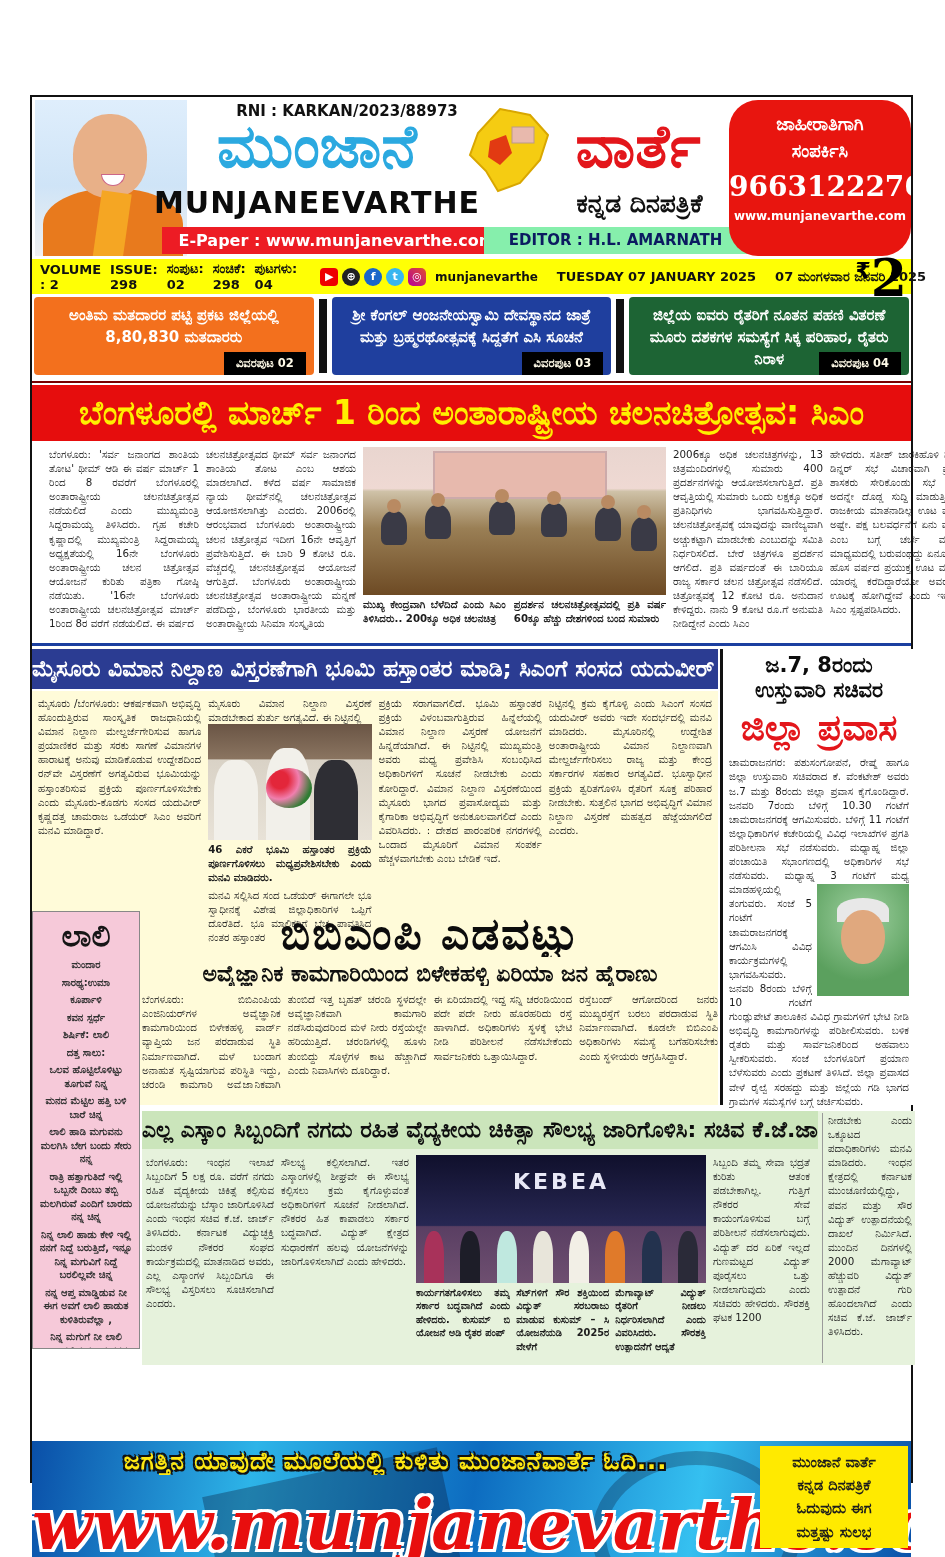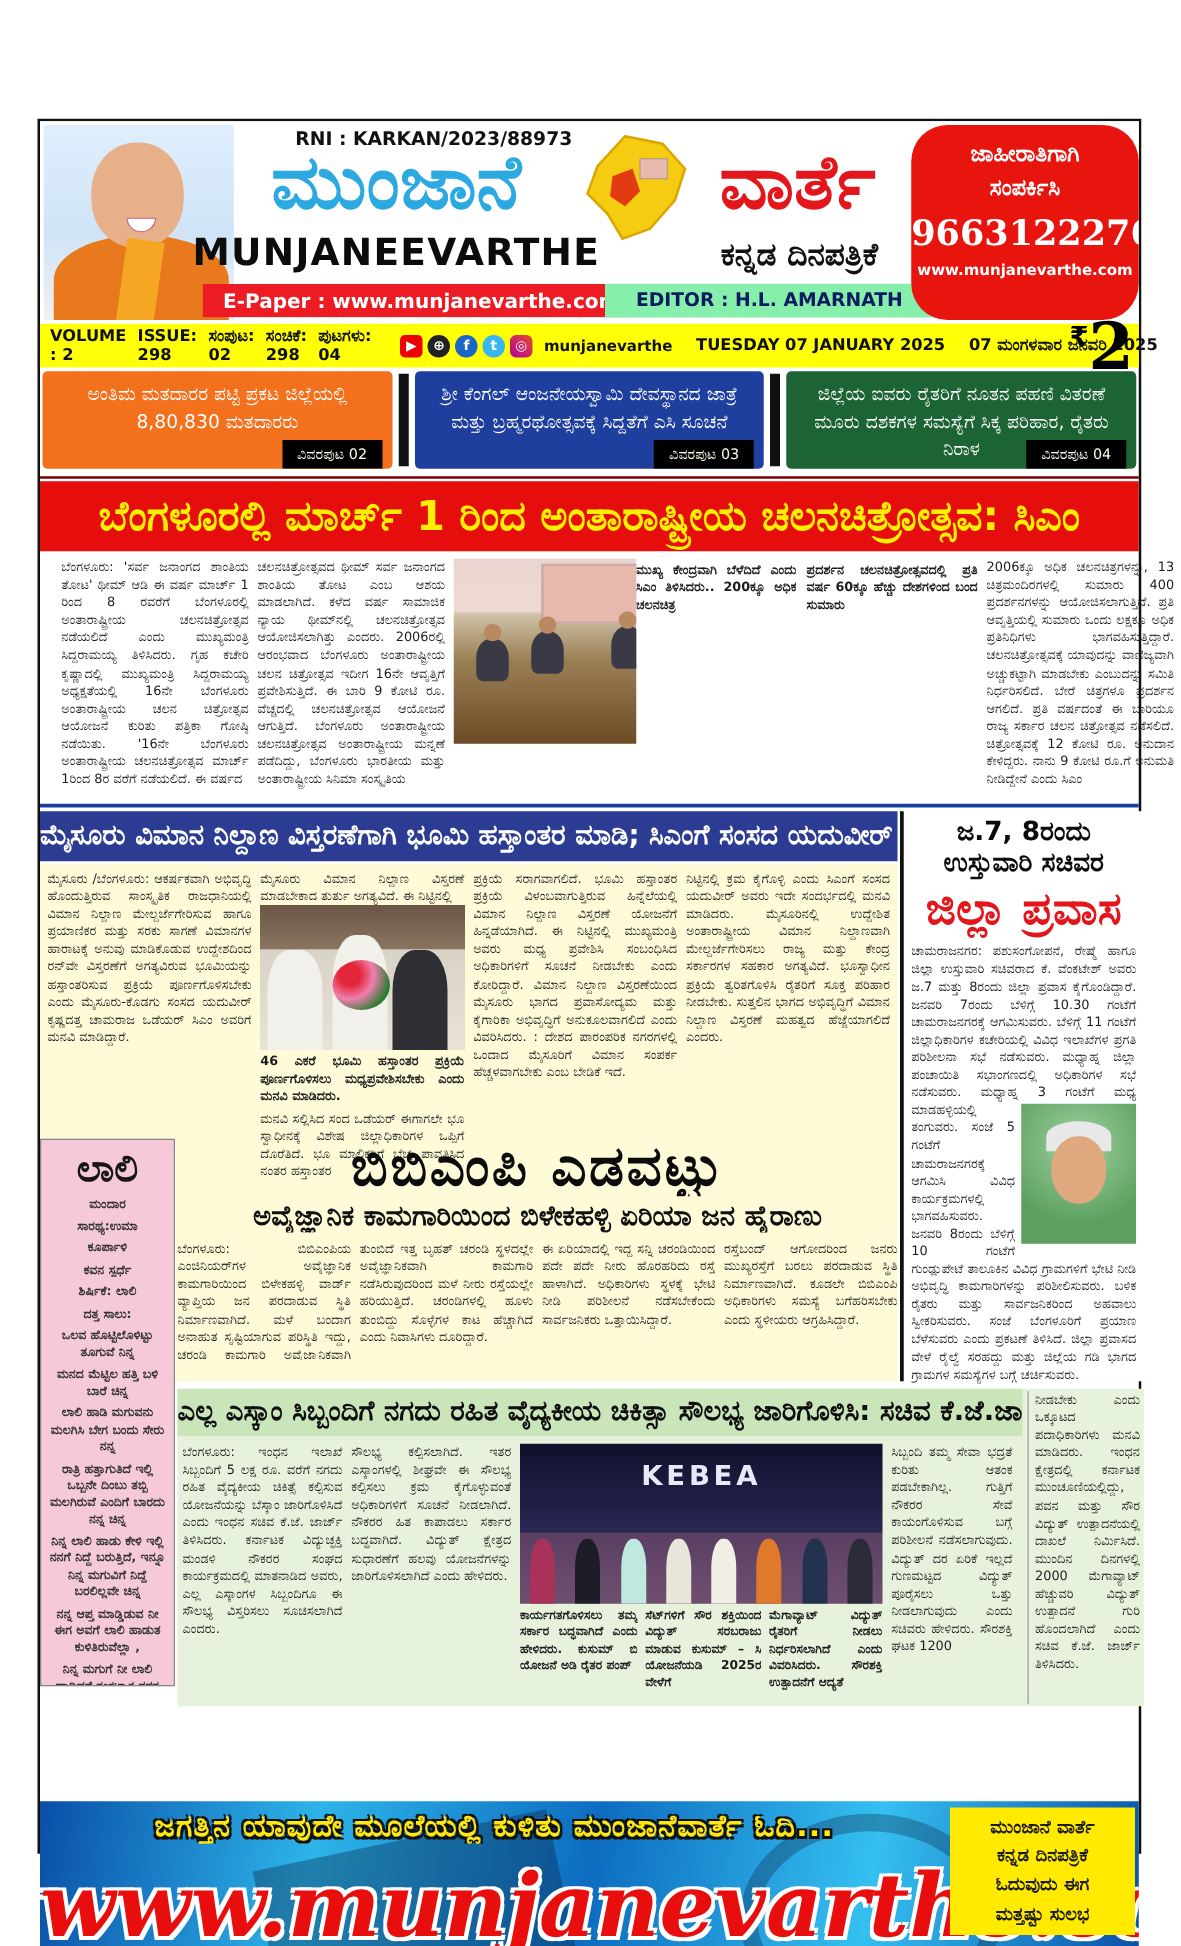--- a/index.html
+++ b/index.html
@@ -37,35 +37,35 @@
   .sic.tw{background:#38b6f0;}
   .sic.ig{background:linear-gradient(45deg,#b5009b,#e04e2f);border-radius:5px;}
   .handle{font-size:12px;}
   .dates{margin-left:10px;white-space:nowrap;}
   .price{position:absolute;right:4px;top:-12px;font-weight:bold;color:#000;}
   .price .sym{font-size:22px;vertical-align:18px;}
   .price .val{font-size:52px;font-family:"DejaVu Serif","Liberation Serif",serif;}
 
   
   .teasers{position:absolute;left:0;top:200px;width:100%;height:78px;display:flex;align-items:stretch;padding:0 2px;box-sizing:border-box;}
-  .tzr{flex:1;position:relative;border-radius:4px;color:#fff;font-weight:normal;font-size:15px;line-height:1.45;text-align:center;padding:8px 12px 16px;box-sizing:border-box;overflow:hidden;}
+  .tzr{flex:1;position:relative;border-radius:4px;color:#fff;font-weight:bold;font-size:15px;line-height:1.45;text-align:center;padding:8px 12px 16px;box-sizing:border-box;overflow:hidden;}
   .tzr .tag{position:absolute;bottom:0;right:8px;background:#000;color:#fffbe8;font-size:11.5px;padding:3px 12px;}
   .tsep{width:8px;background:#111;margin:2px 5px;}
   .tzr.o{background:#F3701D;}
   .tzr.b{background:#1F3F9E;}
   .tzr.g{background:#1D6434;}
 
   
   .rule-dark{position:absolute;left:0;top:284px;width:100%;height:2px;background:#7a0000;}
   .h1band{position:absolute;left:0;top:288px;width:100%;height:56px;background:#E60D0D;}
   .h1band .t{color:#FFEF00;font-size:33px;font-weight:bold;text-align:center;line-height:56px;white-space:nowrap;overflow:hidden;}
   .a1body{position:absolute;left:0;top:350px;width:100%;height:194px;display:flex;gap:7px;padding:0 17px;box-sizing:border-box;}
   .col{font-size:10.3px;line-height:1.37;text-align:justify;color:#1c1c1c;overflow:hidden;}
   .a1c{flex:0 0 150px;}
-  .a1mid{flex:0 0 303px;display:flex;flex-direction:row;}
+  .a1mid{flex:0 0 303px;display:flex;flex-direction:column;align-items:flex-end;}
   .cap2{display:flex;gap:8px;margin-top:3px;}
   .cap2 .col{font-size:10.2px;font-weight:bold;}
   .bluerule{position:absolute;left:0;top:546px;width:100%;height:3px;background:#1B3FA0;}
 
   
   .ph{position:relative;overflow:hidden;}
   .ph-meeting{width:303px;height:148px;background:linear-gradient(180deg,#e9d5cf 0%,#efd9d3 28%,#cfc2a8 30%,#9a7f55 55%,#6d4a24 100%);}
   .ph-meeting .bldg{position:absolute;left:70px;top:4px;width:170px;height:44px;background:#e7b9ad;border:2px solid #caa;}
   .ph-meeting .person{position:absolute;width:26px;height:34px;border-radius:45% 45% 20% 20%;background:#3a3a46;}
   .ph-meeting .person:before{content:"";position:absolute;left:6px;top:-12px;width:14px;height:14px;border-radius:50%;background:#b98a62;}

